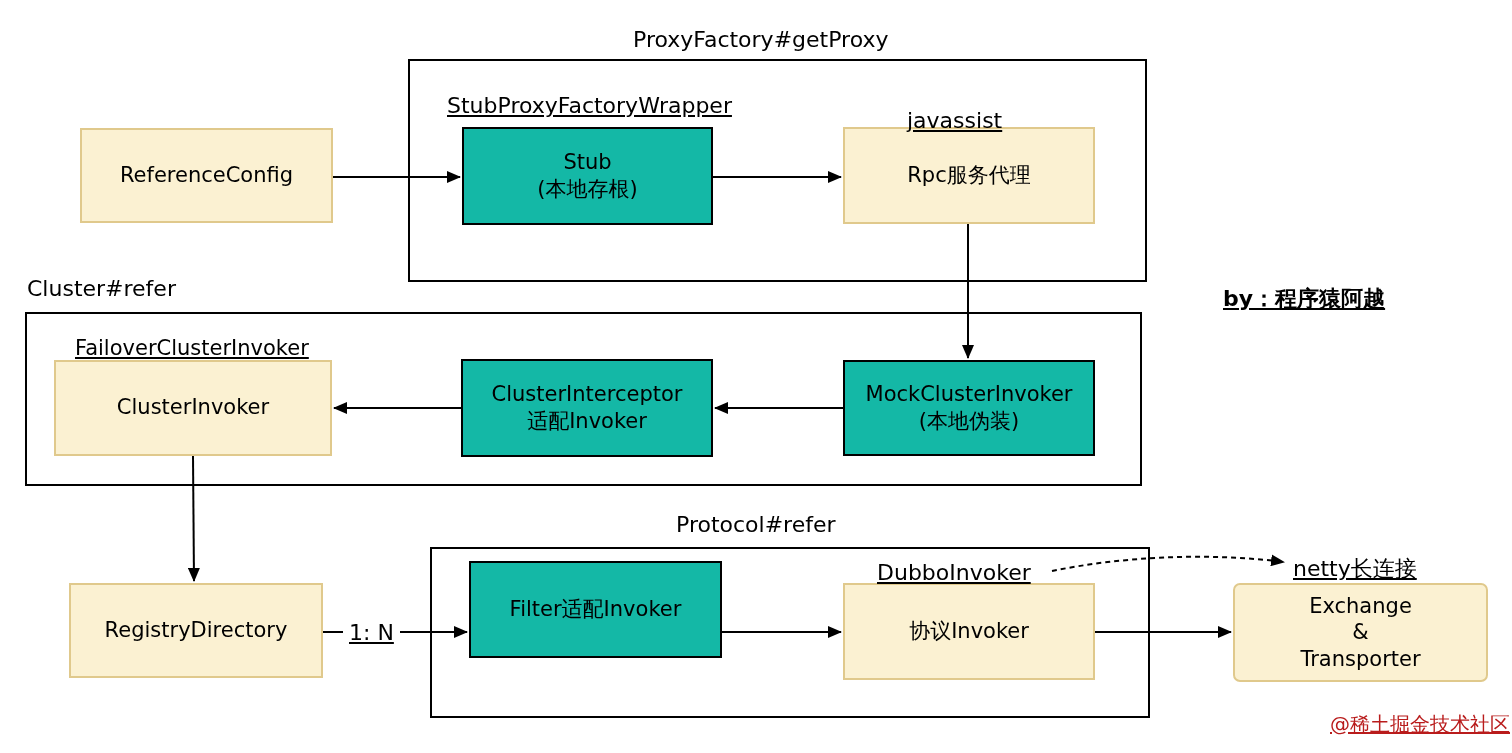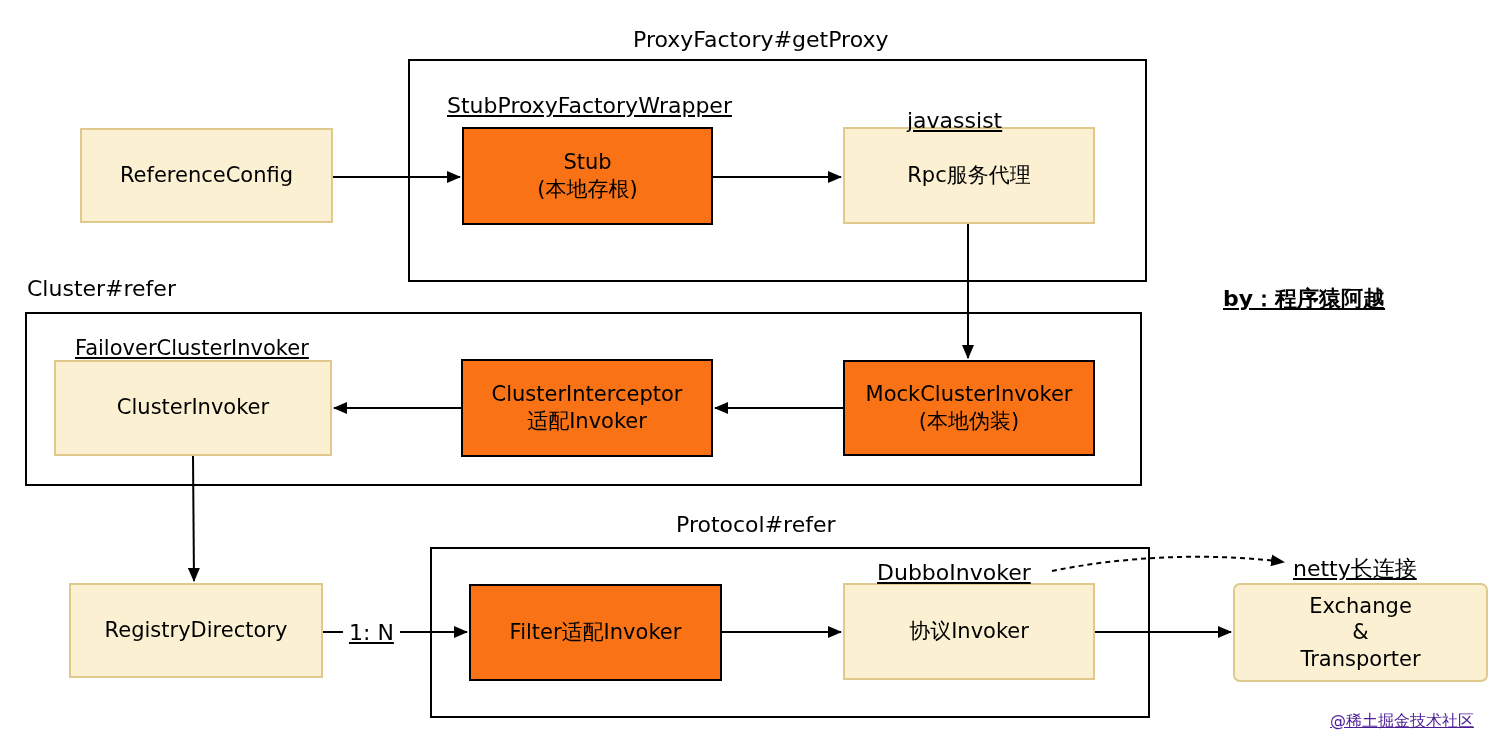--- a/index.html
+++ b/index.html
@@ -6,28 +6,28 @@
   .canvas{
     position:relative;width:1512px;height:753px;background:#ffffff;
     font-family:"DejaVu Sans","Liberation Sans",sans-serif;color:#000;overflow:hidden;
   }
   .wires{position:absolute;left:0;top:0;z-index:2;}
   .gbox{position:absolute;border:2px solid #000;background:transparent;z-index:1;box-sizing:border-box;}
   .gtitle{position:absolute;font-size:22px;white-space:nowrap;z-index:4;}
   .lbl{position:absolute;font-size:21px;white-space:nowrap;z-index:4;text-decoration:underline;}
   .node{
     position:absolute;display:flex;flex-direction:column;align-items:center;justify-content:center;
-    text-align:center;font-size:21px;line-height:1.3;border:2px solid #000;background:#f97316;
+    text-align:center;font-size:21px;line-height:1.3;border:2px solid #000;background:#14b8a6;
     z-index:3;box-sizing:border-box;
   }
   .node.yellow{background:#fbf1d2;border:2px solid #e0c98c;}
   .lbl-author{font-size:22px;font-weight:bold;}
   .lbl-netty{font-size:22px;}
   .lbl-1n{background:#ffffff;padding:0 6px;font-size:22px;z-index:4;}
-  .lbl-watermark{color:#4c1d95;font-size:16px;}
+  .lbl-watermark{color:#b91c1c;font-size:20px;}
   .exchange-node{line-height:1.25;border-radius:7px;}
 </style>
 </head>
 <body>
 
 <div class="canvas">
 
   <div class="gbox" style="left:408px;top:59px;width:739px;height:223px;"></div>
   <div class="gbox" style="left:25px;top:312px;width:1117px;height:174px;"></div>
   <div class="gbox" style="left:430px;top:547px;width:720px;height:171px;"></div>
@@ -87,21 +87,21 @@
 
   <div class="node" style="left:461px;top:359px;width:252px;height:98px;">
     <div>ClusterInterceptor</div>
     <div>适配Invoker</div>
   </div>
 
   <div class="node yellow" style="left:69px;top:583px;width:254px;height:95px;">
     <div>RegistryDirectory</div>
   </div>
 
-  <div class="node" style="left:469px;top:584px;width:253px;height:97px;">
+  <div class="node" style="left:469px;top:561px;width:253px;height:97px;">
     <div>Filter适配Invoker</div>
   </div>
 
   <div class="node yellow" style="left:843px;top:583px;width:252px;height:97px;">
     <div>协议Invoker</div>
   </div>
 
   <div class="node yellow exchange-node" style="left:1233px;top:583px;width:255px;height:99px;">
     <div>Exchange</div>
     <div>&amp;</div>

